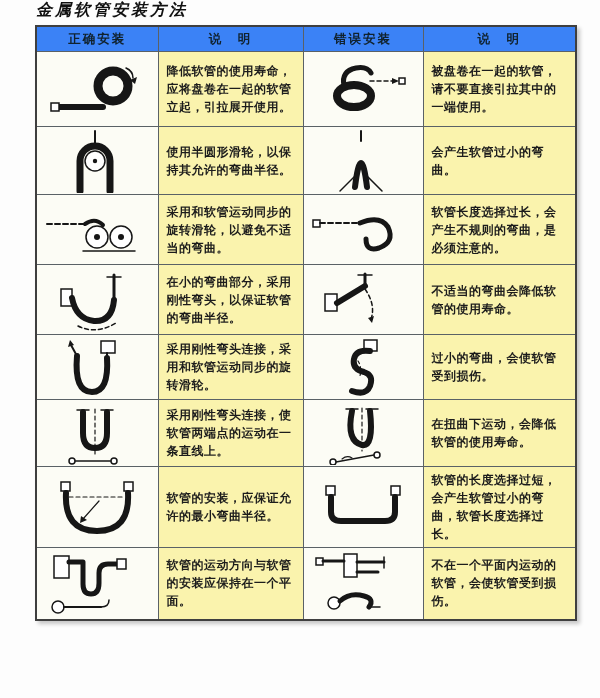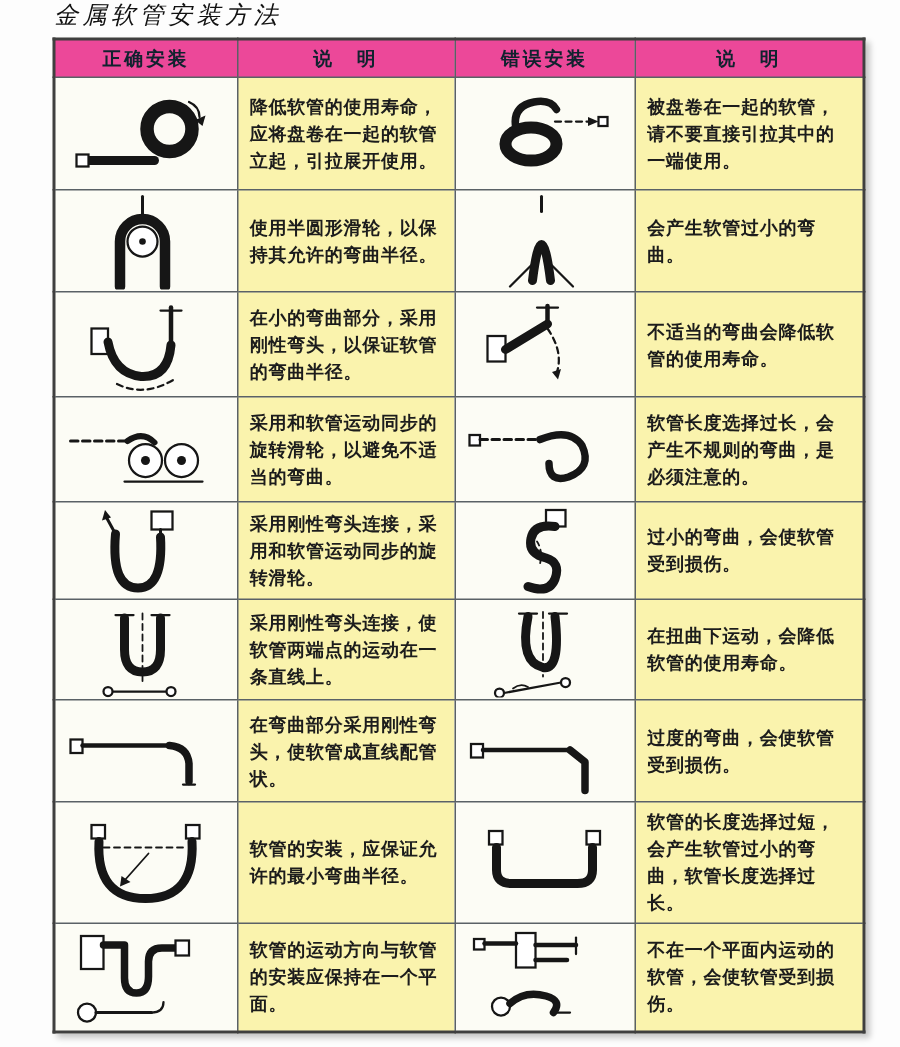--- a/index.html
+++ b/index.html
@@ -4,31 +4,31 @@
 <style>
   html,body{margin:0;padding:0;}
   body{
     width:600px;height:698px;position:relative;background:#fdfdfd;
     font-family:"Liberation Sans","DejaVu Sans",sans-serif;color:#161616;
     overflow:hidden;
   }
   .doc-title{
     position:absolute;left:36px;top:0px;
     font-family:"DejaVu Serif","Liberation Serif",serif;
-    font-style:italic;font-weight:normal;font-size:16px;letter-spacing:3px;color:#111;
+    font-style:italic;font-weight:bold;font-size:16px;letter-spacing:3px;color:#111;
   }
   table.install{
     position:absolute;left:35px;top:25px;width:540px;
     border-collapse:collapse;table-layout:fixed;background:#fcfcf5;
     border:2px solid #3f3f3f;
     box-shadow:3px 3px 4px rgba(0,0,0,0.22);
   }
   table.install th, table.install td{border:1px solid #5a6166;}
   th.hdr{
-    background:#ec4899;height:20px;font-size:12.5px;font-weight:bold;
+    background:#3b82f6;height:20px;font-size:12.5px;font-weight:bold;
     color:#10222e;text-align:center;letter-spacing:2px;padding:2px 0;
   }
   td.img-cell{background:#fcfcf5;text-align:center;vertical-align:middle;padding:0;}
   td.note-cell{
     background:#faf3ad;font-size:12px;font-weight:bold;line-height:1.5;
     color:#1c1c1c;padding:4px 8px;vertical-align:middle;letter-spacing:0.5px;
     text-align:left;
   }
   svg.illus{display:block;margin:0 auto;}
   svg.illus *{vector-effect:none;}
@@ -95,63 +95,63 @@
         <path class="s" d="M47 58 Q53 10 59 58" stroke-width="6"></path>
         <line class="s" x1="46" y1="48" x2="32" y2="62" stroke-width="1.5"></line>
         <line class="s" x1="60" y1="48" x2="74" y2="62" stroke-width="1.5"></line>
       </svg>
     </td>
     <td class="note-cell">会产生软管过小的弯曲。</td>
   </tr>
 
   <tr style="height:70px">
     <td class="img-cell">
-      <svg class="illus" width="112" height="66" viewBox="0 0 112 66" aria-label="hose-rigid-elbow-small-bend-illustration">
-        <rect class="fw" x="20" y="22" width="11" height="17" stroke-width="1.5"></rect>
-        <path class="s" d="M31 31 Q35 52 53 54 Q71 55 73 33" stroke-width="6"></path>
-        <line class="s" x1="73" y1="8" x2="73" y2="33" stroke-width="3"></line>
-        <line class="s" x1="66" y1="10" x2="80" y2="10" stroke-width="1.5"></line>
-        <path class="s" d="M37 59 Q55 68 75 56" stroke-width="1.5" stroke-dasharray="4 3"></path>
-      </svg>
-    </td>
-    <td class="note-cell">在小的弯曲部分，采用刚性弯头，以保证软管的弯曲半径。</td>
-    <td class="img-cell">
-      <svg class="illus" width="110" height="66" viewBox="0 0 110 66" aria-label="hose-improper-bend-illustration">
-        <rect class="fw" x="17" y="27" width="12" height="17" stroke-width="1.5"></rect>
-        <path class="s" d="M29 36 L57 19" stroke-width="6"></path>
-        <line class="s" x1="57" y1="7" x2="57" y2="19" stroke-width="3"></line>
-        <line class="s" x1="50" y1="8" x2="64" y2="8" stroke-width="1.5"></line>
-        <path class="s" d="M57 22 Q68 38 63 52" stroke-width="1.5" stroke-dasharray="4 3"></path>
-        <polygon class="fb" points="60,51 66,49 64,56"></polygon>
-      </svg>
-    </td>
-    <td class="note-cell">不适当的弯曲会降低软管的使用寿命。</td>
-  </tr>
-
-  <tr style="height:70px">
-    <td class="img-cell">
       <svg class="illus" width="112" height="66" viewBox="0 0 112 66" aria-label="hose-synchronized-rotating-pulley-illustration">
         <line class="s" x1="6" y1="27" x2="44" y2="27" stroke-width="2" stroke-dasharray="5 3"></line>
         <path class="s" d="M44 27 Q54 20 62 28" stroke-width="4"></path>
         <circle class="fw" cx="56" cy="40" r="11" stroke-width="1.5"></circle>
         <circle class="fb" cx="56" cy="40" r="3"></circle>
         <circle class="fw" cx="80" cy="40" r="11" stroke-width="1.5"></circle>
         <circle class="fb" cx="80" cy="40" r="3"></circle>
         <line class="s" x1="42" y1="54" x2="94" y2="54" stroke-width="1.5"></line>
       </svg>
     </td>
     <td class="note-cell">采用和软管运动同步的旋转滑轮，以避免不适当的弯曲。</td>
     <td class="img-cell">
       <svg class="illus" width="110" height="66" viewBox="0 0 110 66" aria-label="hose-too-long-irregular-bend-illustration">
         <rect class="fw" x="5" y="23" width="7" height="7" stroke-width="1.5"></rect>
         <line class="s" x1="12" y1="26" x2="52" y2="26" stroke-width="2" stroke-dasharray="5 3"></line>
         <path class="s" d="M52 26 Q72 18 80 30 Q87 45 71 51 Q58 55 58 42" stroke-width="5"></path>
       </svg>
     </td>
     <td class="note-cell">软管长度选择过长，会产生不规则的弯曲，是必须注意的。</td>
+  </tr>
+
+  <tr style="height:70px">
+    <td class="img-cell">
+      <svg class="illus" width="112" height="66" viewBox="0 0 112 66" aria-label="hose-rigid-elbow-small-bend-illustration">
+        <rect class="fw" x="20" y="22" width="11" height="17" stroke-width="1.5"></rect>
+        <path class="s" d="M31 31 Q35 52 53 54 Q71 55 73 33" stroke-width="6"></path>
+        <line class="s" x1="73" y1="8" x2="73" y2="33" stroke-width="3"></line>
+        <line class="s" x1="66" y1="10" x2="80" y2="10" stroke-width="1.5"></line>
+        <path class="s" d="M37 59 Q55 68 75 56" stroke-width="1.5" stroke-dasharray="4 3"></path>
+      </svg>
+    </td>
+    <td class="note-cell">在小的弯曲部分，采用刚性弯头，以保证软管的弯曲半径。</td>
+    <td class="img-cell">
+      <svg class="illus" width="110" height="66" viewBox="0 0 110 66" aria-label="hose-improper-bend-illustration">
+        <rect class="fw" x="17" y="27" width="12" height="17" stroke-width="1.5"></rect>
+        <path class="s" d="M29 36 L57 19" stroke-width="6"></path>
+        <line class="s" x1="57" y1="7" x2="57" y2="19" stroke-width="3"></line>
+        <line class="s" x1="50" y1="8" x2="64" y2="8" stroke-width="1.5"></line>
+        <path class="s" d="M57 22 Q68 38 63 52" stroke-width="1.5" stroke-dasharray="4 3"></path>
+        <polygon class="fb" points="60,51 66,49 64,56"></polygon>
+      </svg>
+    </td>
+    <td class="note-cell">不适当的弯曲会降低软管的使用寿命。</td>
   </tr>
 
   <tr style="height:65px">
     <td class="img-cell">
       <svg class="illus" width="112" height="62" viewBox="0 0 112 62" aria-label="hose-rigid-elbow-connection-illustration">
         <path class="s" d="M36 20 Q33 56 51 56 Q68 56 66 22" stroke-width="6"></path>
         <line class="s" x1="36" y1="20" x2="30" y2="9" stroke-width="2"></line>
         <polygon class="fb" points="27,11 29,4 33,9"></polygon>
         <rect class="fw" x="60" y="5" width="14" height="12" stroke-width="1.5"></rect>
         <line class="s" x1="66" y1="17" x2="66" y2="22" stroke-width="2"></line>
@@ -189,39 +189,20 @@
         <line class="s" x1="54" y1="7" x2="54" y2="50" stroke-width="1.2" stroke-dasharray="4 3"></line>
         <line class="s" x1="28" y1="61" x2="66" y2="54" stroke-width="1.5"></line>
         <circle class="fw" cx="25" cy="61" r="3" stroke-width="1.5"></circle>
         <circle class="fw" cx="69" cy="54" r="3" stroke-width="1.5"></circle>
         <path class="s" d="M34 58 q5 -4 10 -1" stroke-width="1.2"></path>
       </svg>
     </td>
     <td class="note-cell">在扭曲下运动，会降低软管的使用寿命。</td>
   </tr>
 
-  <tr style="height:68px">
-    <td class="img-cell">
-      <svg class="illus" width="112" height="64" viewBox="0 0 112 64" aria-label="hose-straight-piping-elbow-illustration">
-        <rect class="fw" x="6" y="24" width="8" height="9" stroke-width="1.5"></rect>
-        <line class="s" x1="14" y1="28" x2="72" y2="28" stroke-width="3"></line>
-        <path class="s" d="M72 28 Q84 29 85 40 L85 52" stroke-width="5"></path>
-        <line class="s" x1="81" y1="54" x2="89" y2="54" stroke-width="1.5"></line>
-      </svg>
-    </td>
-    <td class="note-cell">在弯曲部分采用刚性弯头，使软管成直线配管状。</td>
-    <td class="img-cell">
-      <svg class="illus" width="110" height="64" viewBox="0 0 110 64" aria-label="hose-excessive-bend-illustration">
-        <rect class="fw" x="6" y="27" width="8" height="9" stroke-width="1.5"></rect>
-        <line class="s" x1="14" y1="31" x2="72" y2="31" stroke-width="3"></line>
-        <path class="s" d="M72 31 L82 39 L82 58" stroke-width="5"></path>
-      </svg>
-    </td>
-    <td class="note-cell">过度的弯曲，会使软管受到损伤。</td>
-  </tr>
 
   <tr style="height:70px">
     <td class="img-cell">
       <svg class="illus" width="112" height="66" viewBox="0 0 112 66" aria-label="hose-minimum-bend-radius-illustration">
         <rect class="fw" x="20" y="8" width="9" height="9" stroke-width="1.5"></rect>
         <rect class="fw" x="83" y="8" width="9" height="9" stroke-width="1.5"></rect>
         <path class="s" d="M25 19 Q23 57 56 57 Q89 57 87 19" stroke-width="6"></path>
         <line class="s" x1="28" y1="23" x2="84" y2="23" stroke-width="1.2" stroke-dasharray="4 3"></line>
         <line class="s" x1="58" y1="27" x2="42" y2="45" stroke-width="1.2"></line>
         <polygon class="fb" points="40,42 39,49 46,46"></polygon>

